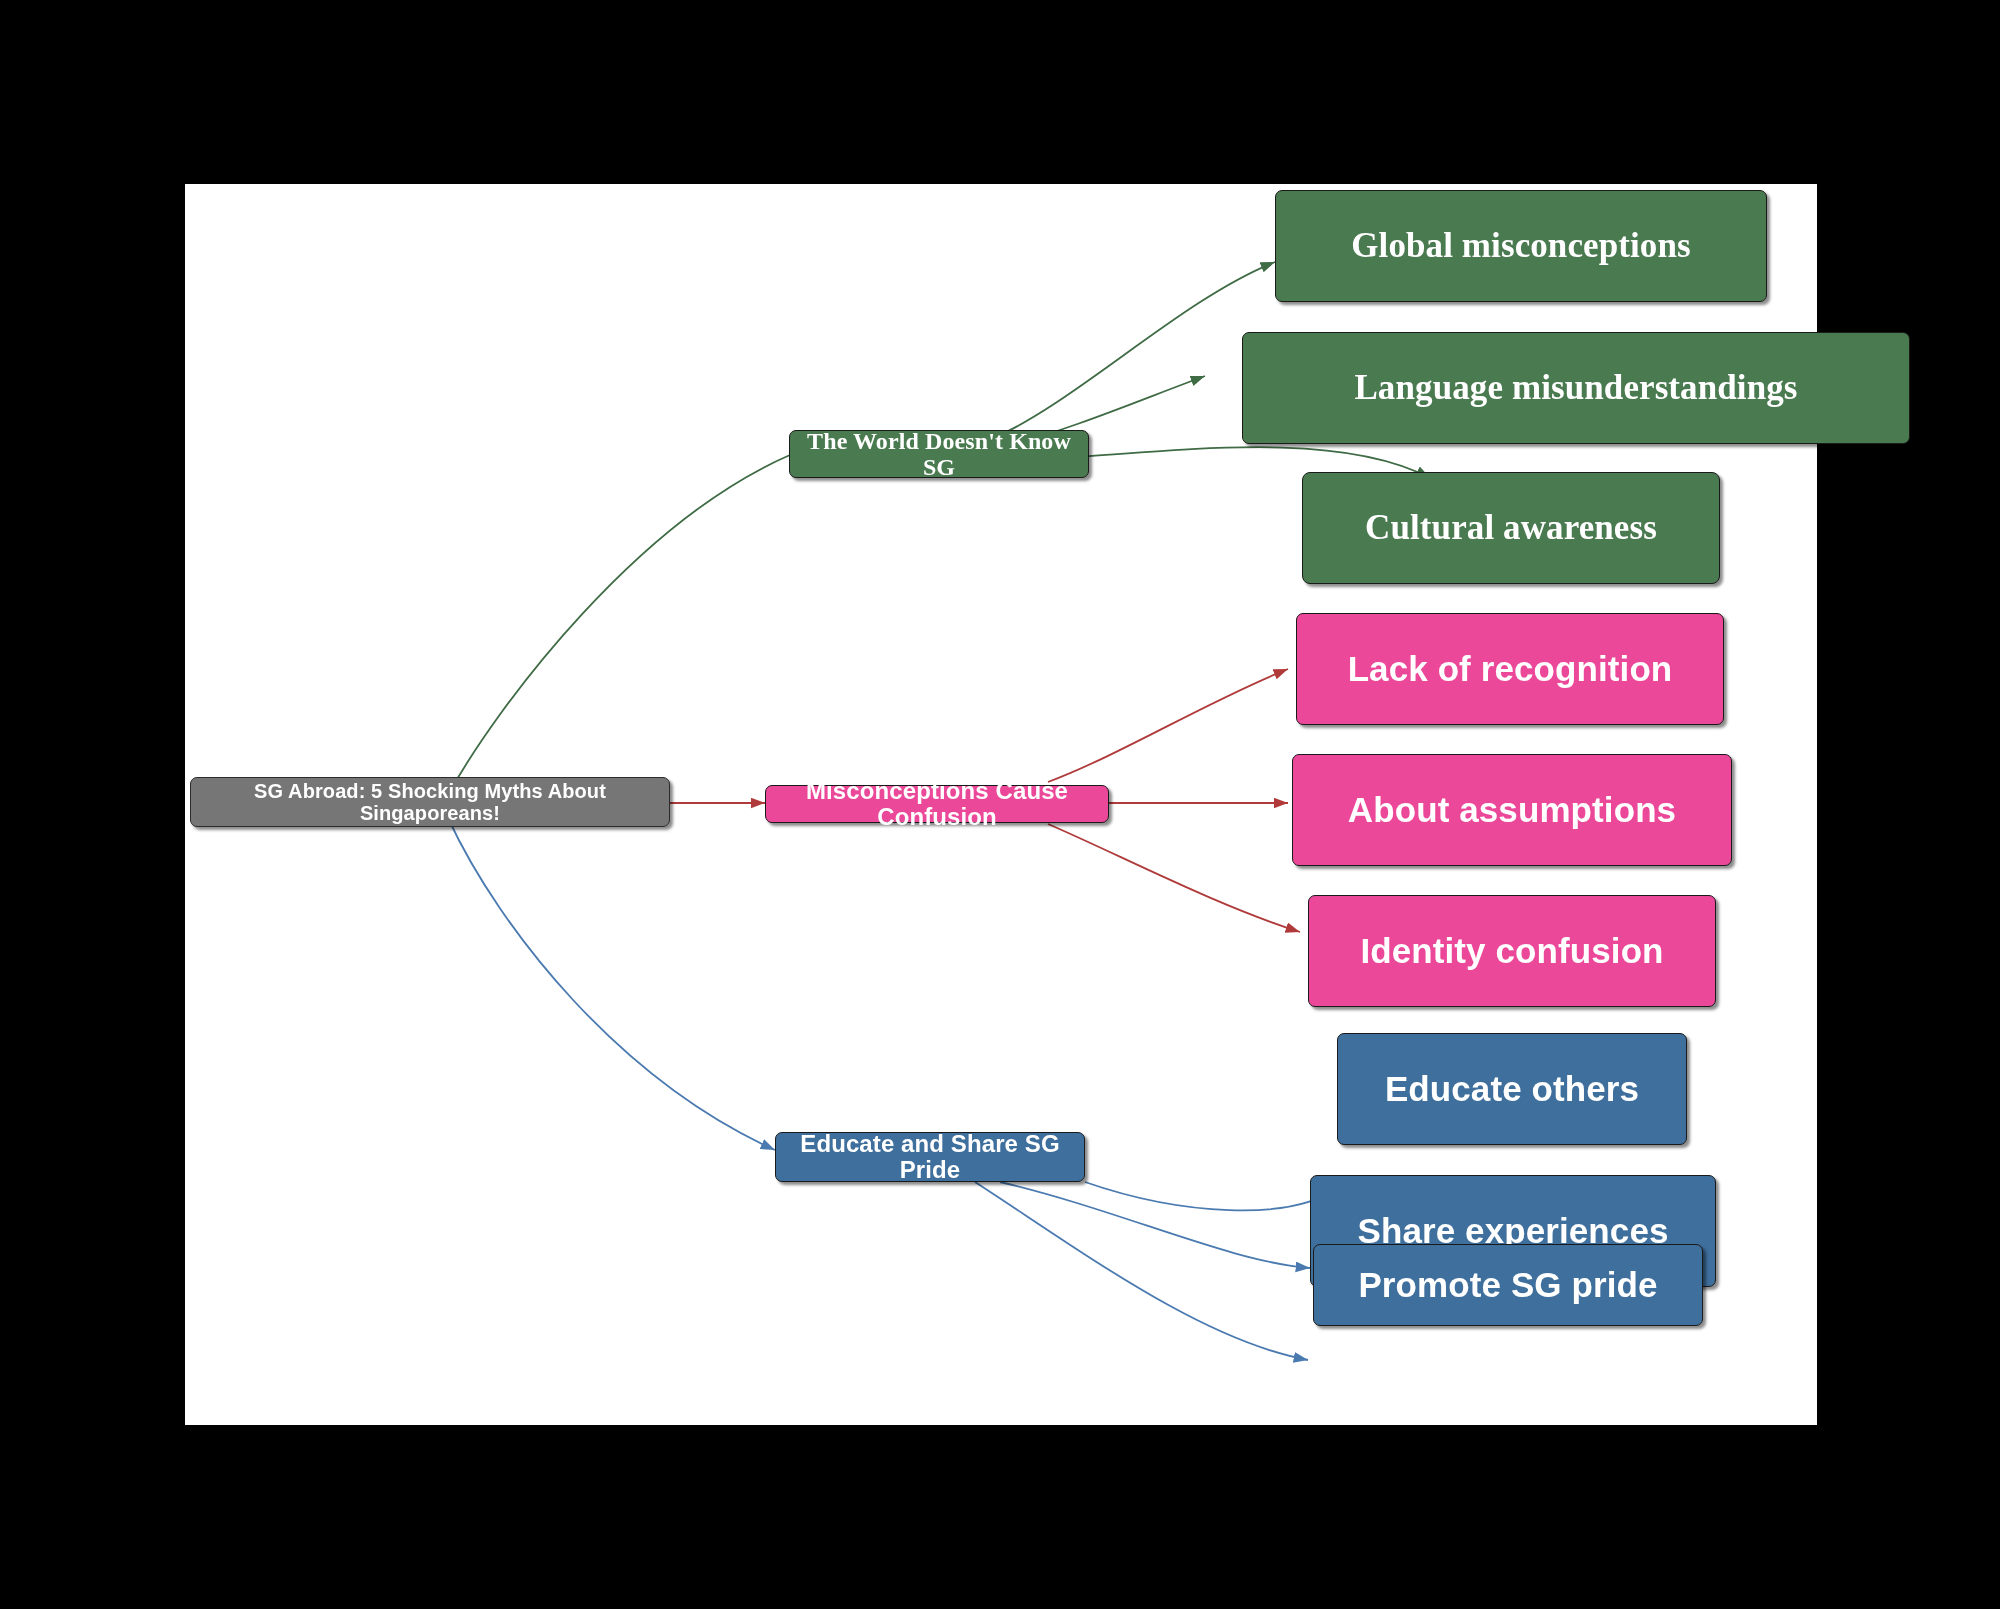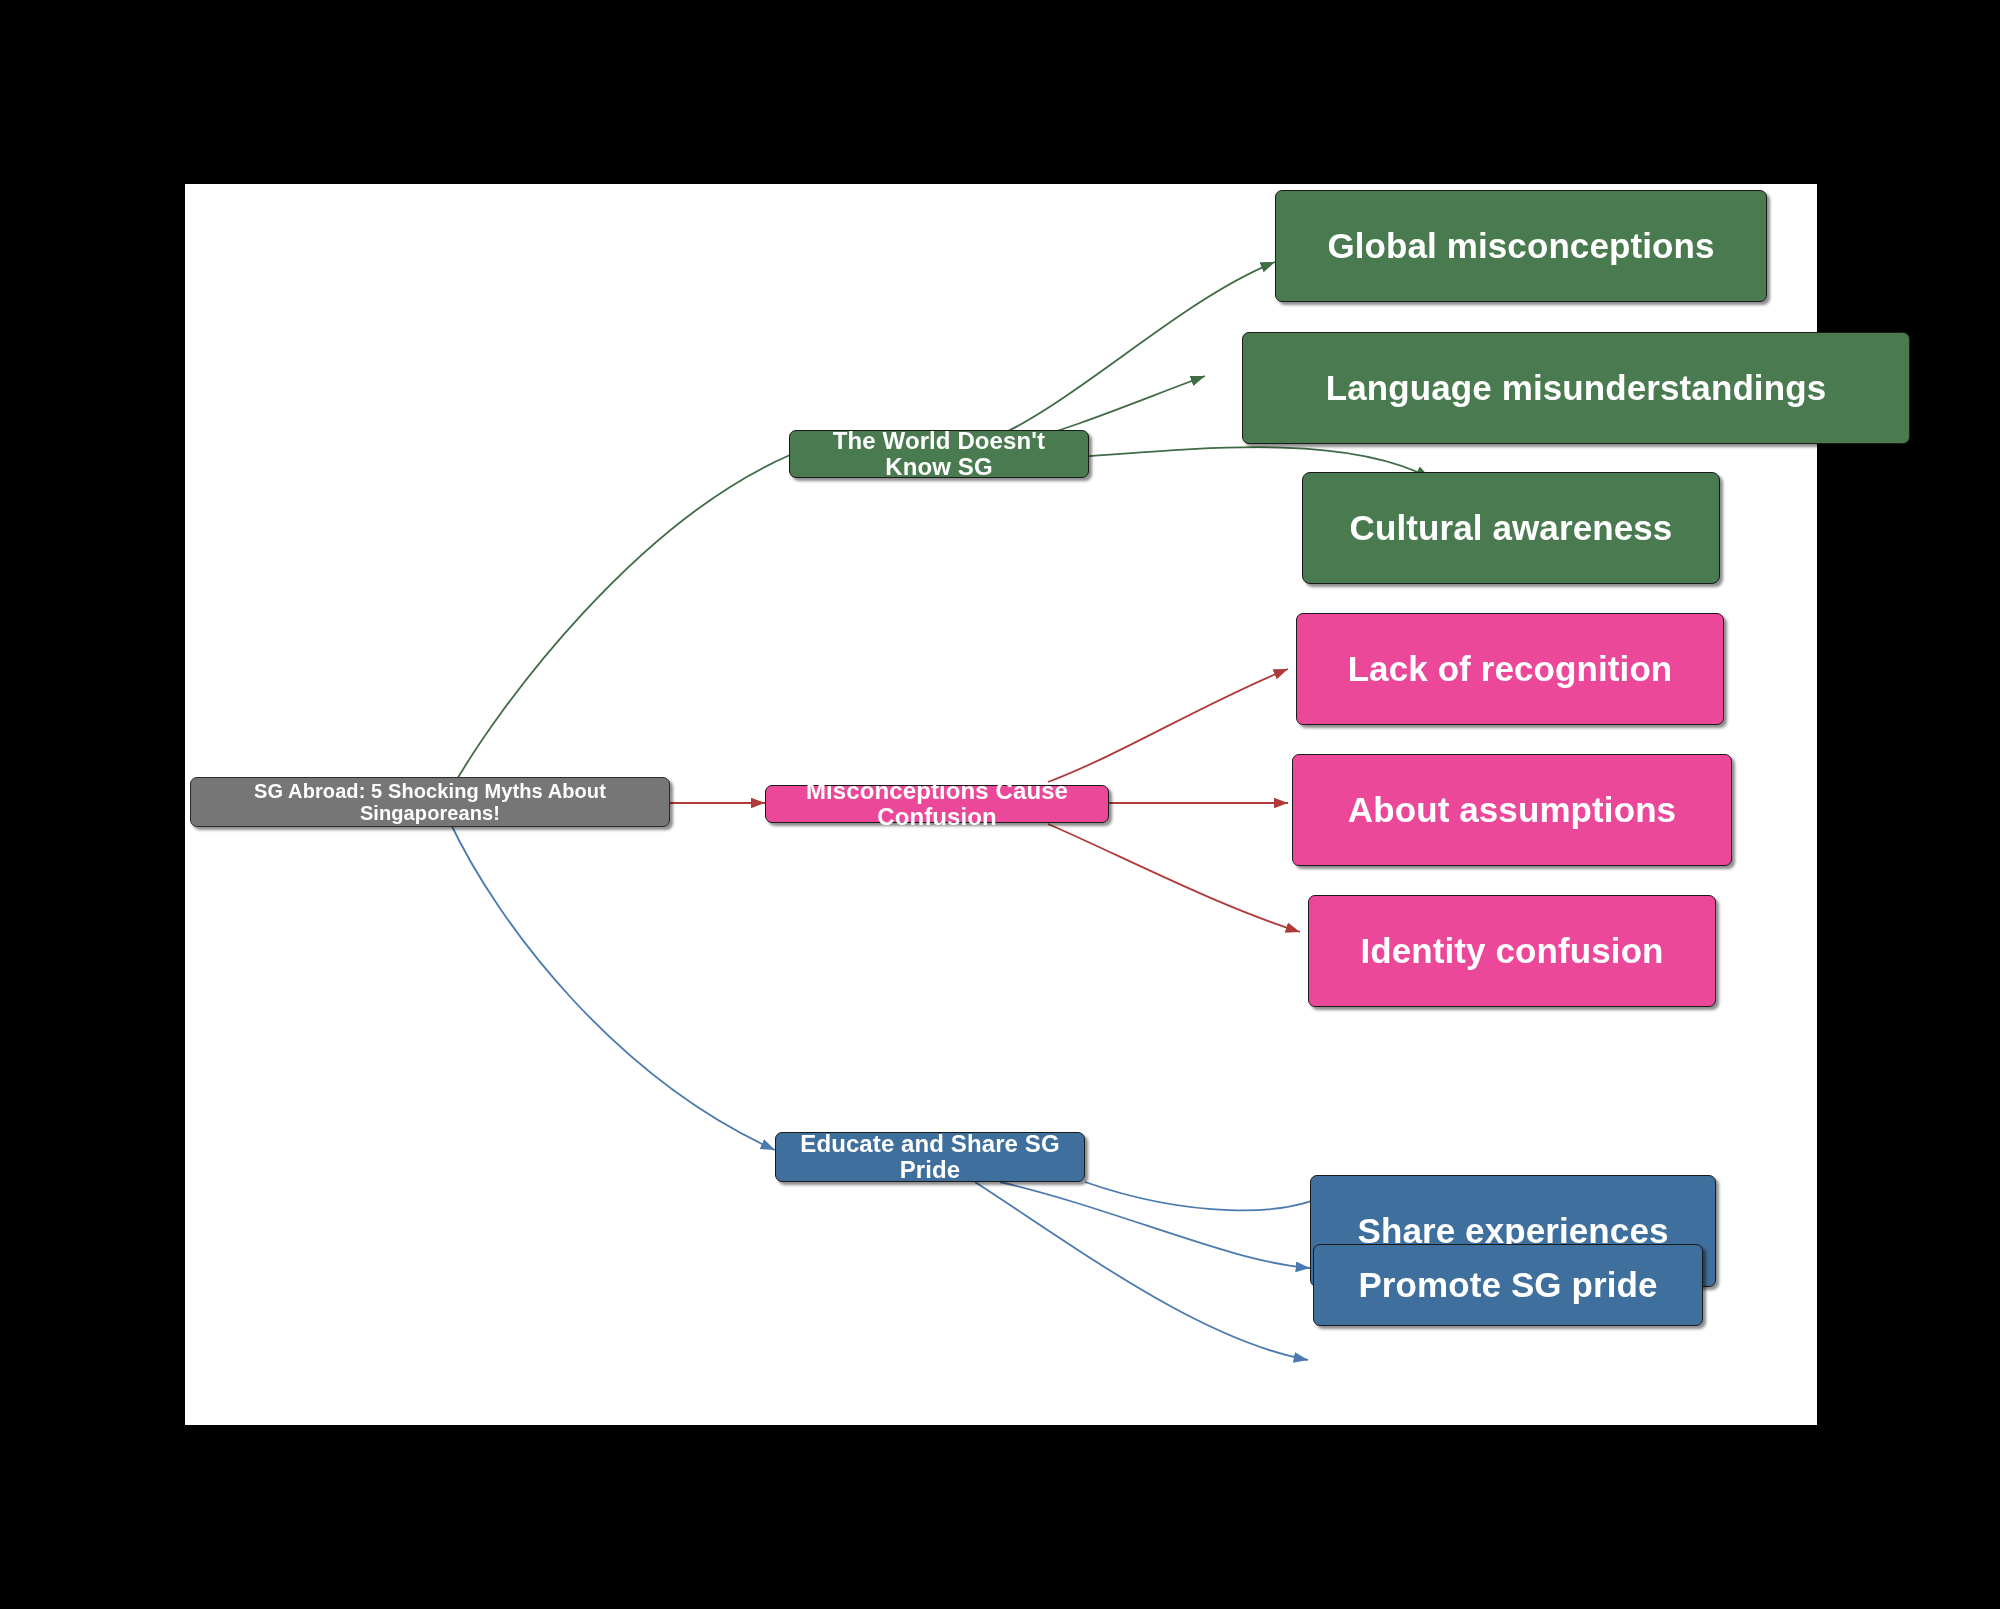--- a/index.html
+++ b/index.html
@@ -57,21 +57,21 @@
     background: #767676;
     font-size: 20px;
     border-color: #2b2b2b;
   }
   .node.branch {
     font-size: 24px;
   }
   .node.leaf {
     font-size: 35px;
   }
-  .g-fill { background: #4a7a4f; }
+  .g-fill { background: #4a7a4f; font-family: Liberation Serif, serif; }
   .r-fill { background: #ec4899; text-align: center; }
   .b-fill { background: #3f6f9c; }
 </style>
 </head>
 <body>
 
 <div id="stage">
   <div id="canvas"></div>
 
   <svg id="edges" viewBox="0 0 2000 1609" xmlns="http://www.w3.org/2000/svg">
@@ -137,20 +137,23 @@
   </div>
 
   <div class="node leaf r-fill" style="left:1292px; top:754px; width:440px; height:112px;">
     <span>About assumptions</span>
   </div>
 
   <div class="node leaf r-fill" style="left:1308px; top:895px; width:408px; height:112px;">
     <span>Identity confusion</span>
   </div>
 
+  <div class="node leaf b-fill" style="left:1337px; top:1033px; width:350px; height:112px;">
+    <span>Educate others</span>
+  </div>
 
   <div class="node leaf b-fill" style="left:1310px; top:1175px; width:406px; height:112px;">
     <span>Share experiences</span>
   </div>
 
   <div class="node leaf b-fill" style="left:1313px; top:1244px; width:390px; height:82px;">
     <span>Promote SG pride</span>
   </div>
 </div>
 

